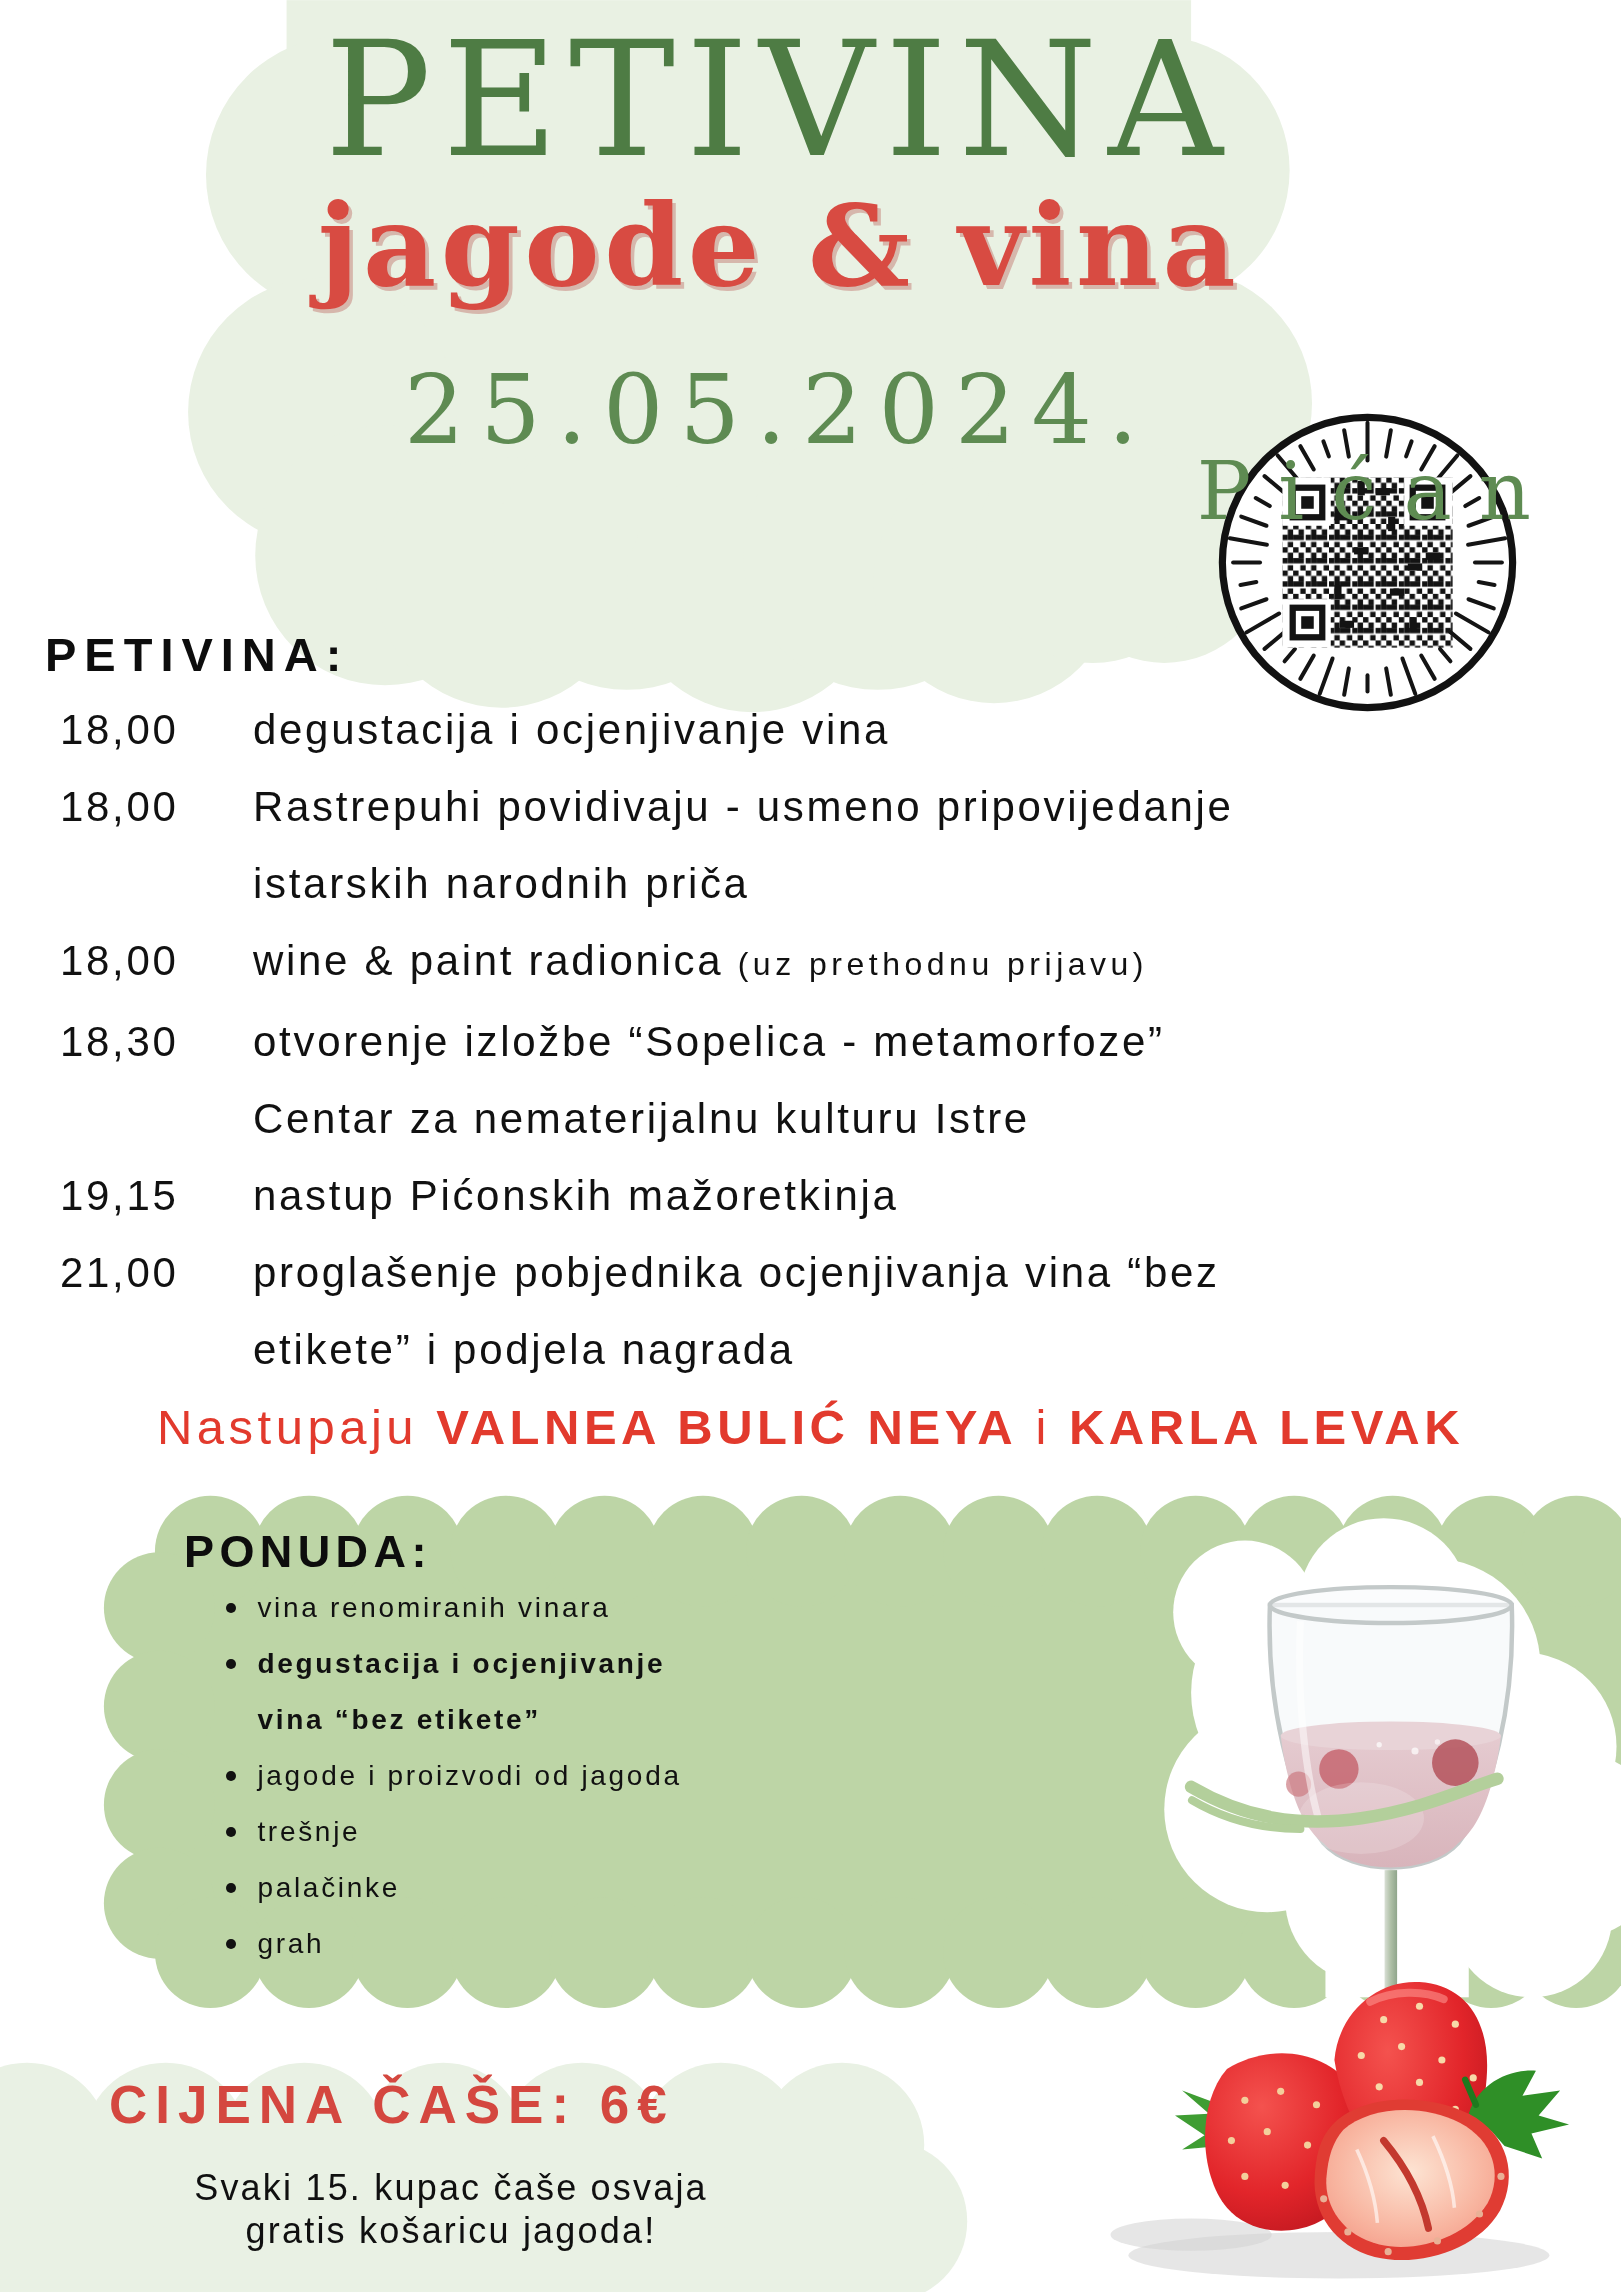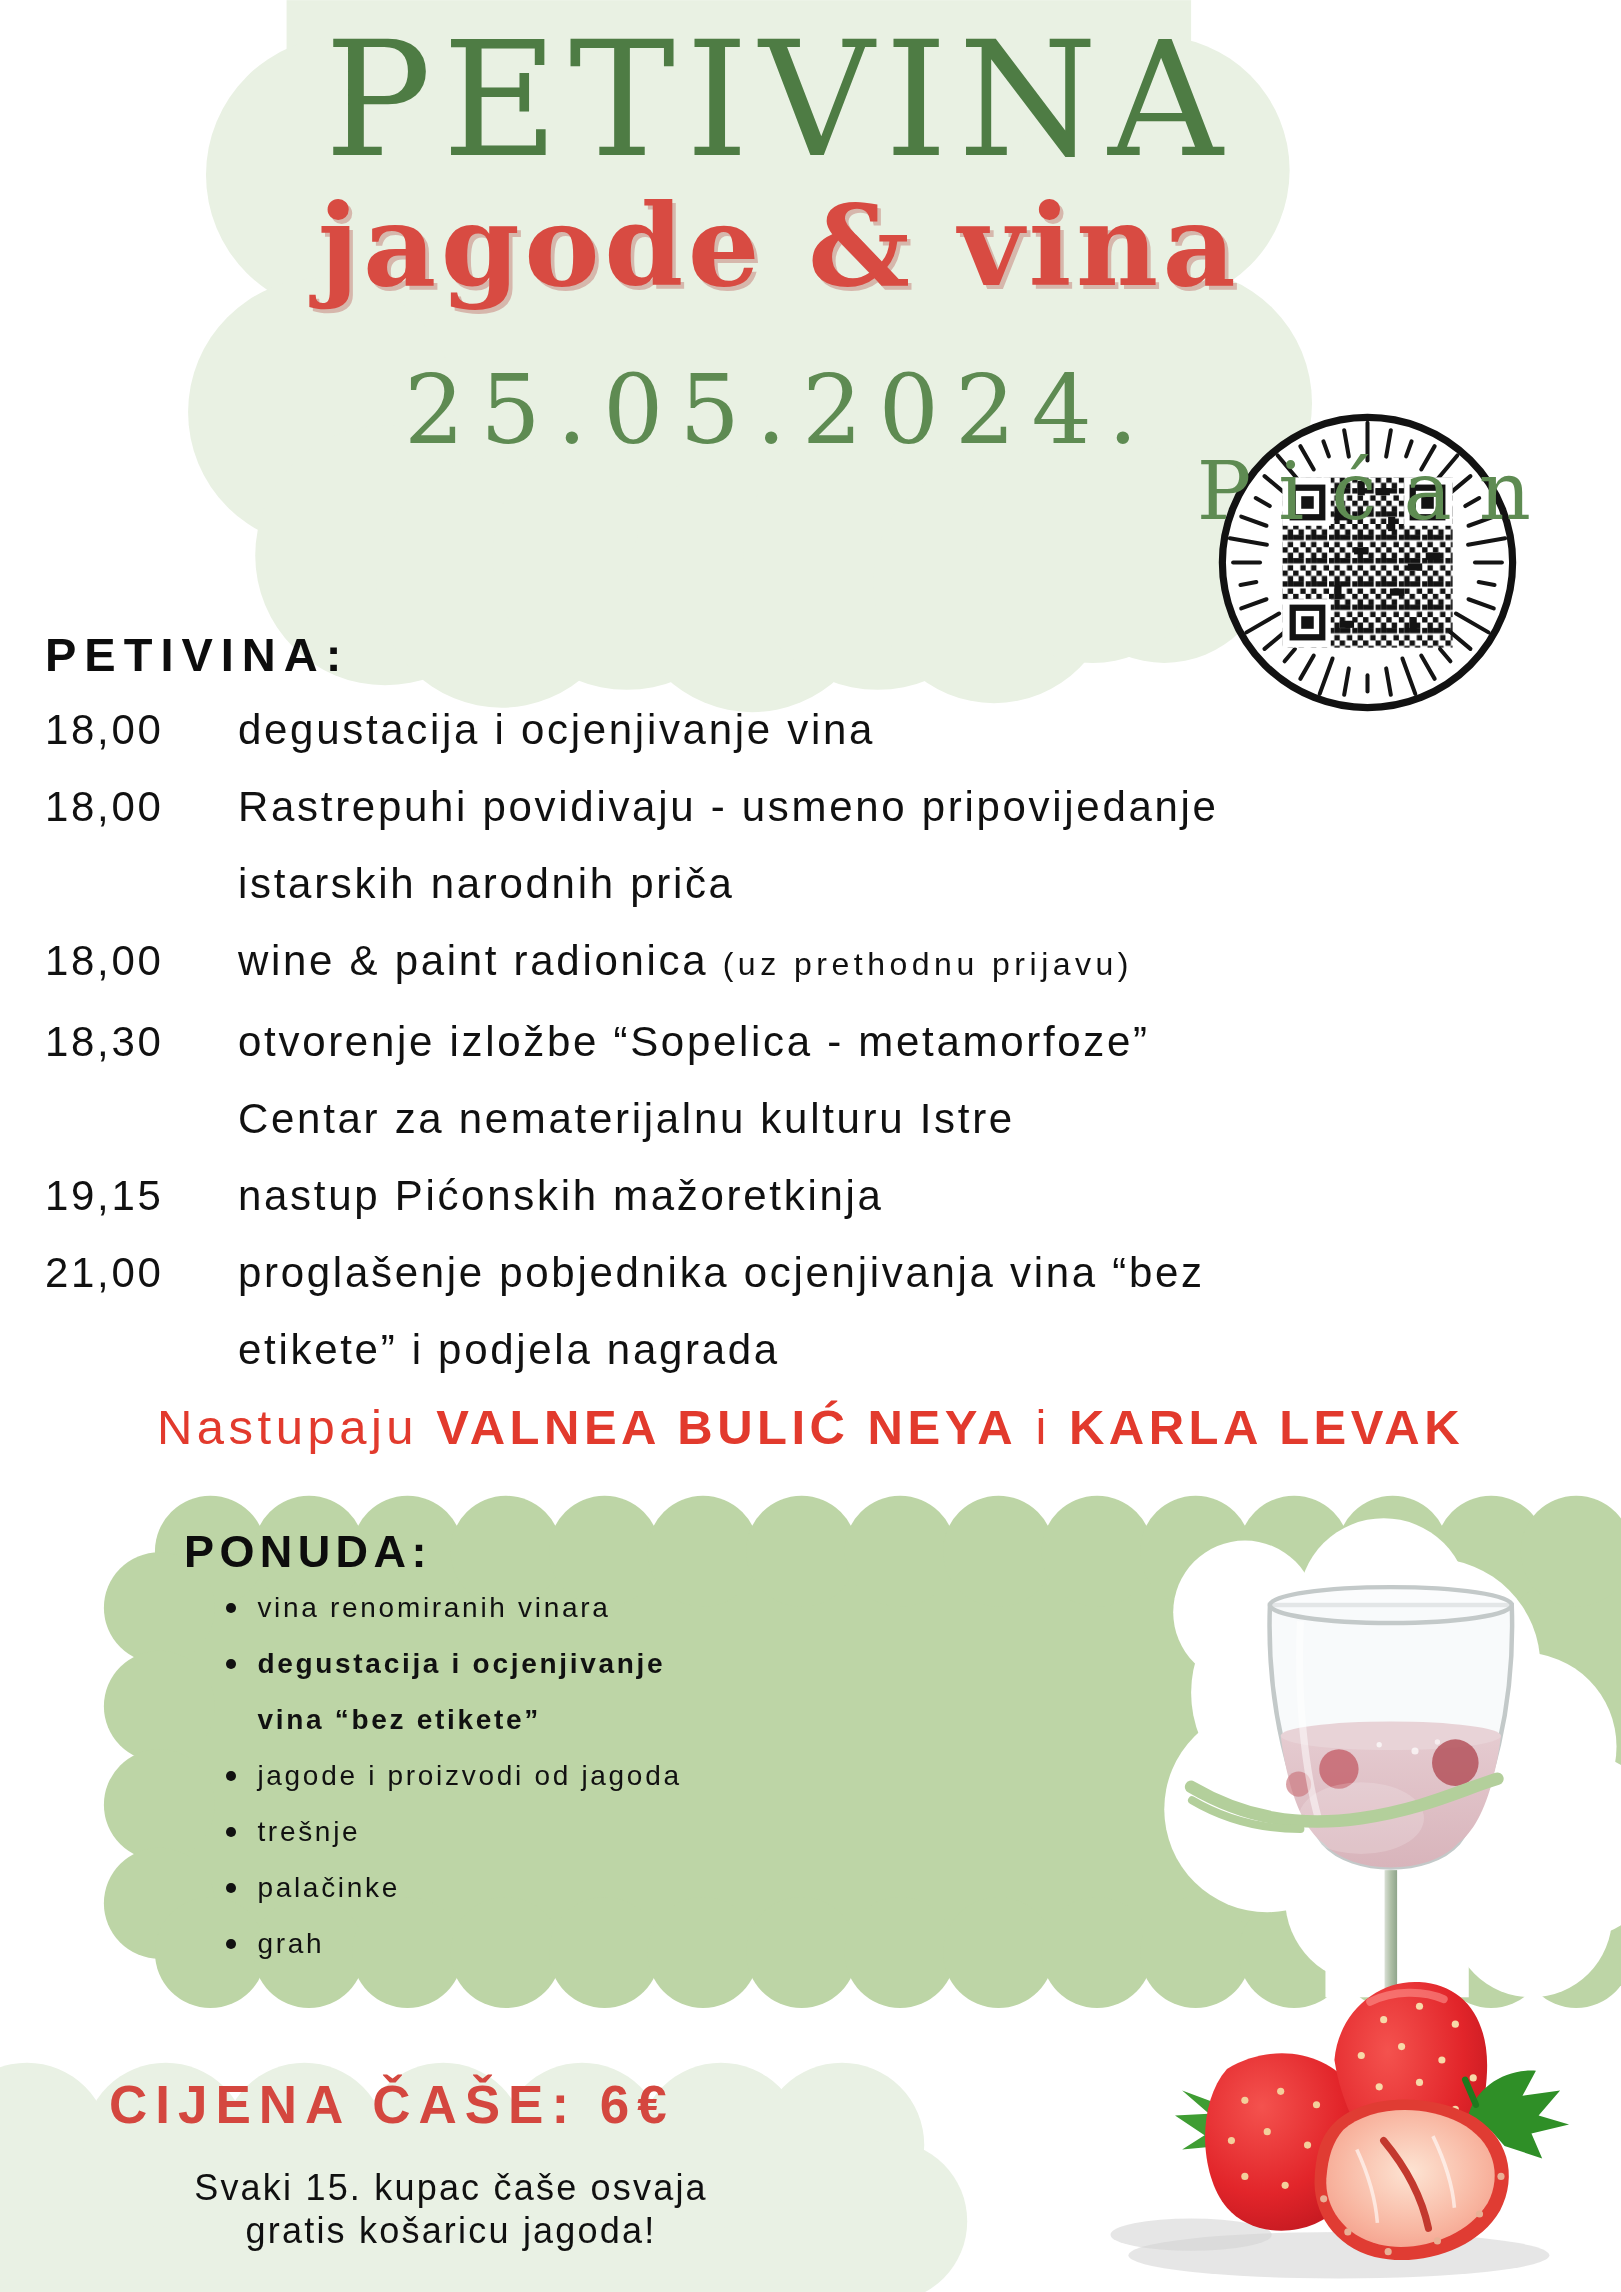--- a/index.html
+++ b/index.html
@@ -35,21 +35,21 @@
 
   
   .qr{left:1217px;top:412px;width:301px;height:301px;z-index:2;}
   .qr svg{display:block;width:301px;height:301px;}
 
   
   .program-heading{
     left:45px;top:627px;font-size:47px;font-weight:bold;
     letter-spacing:8px;color:#0d0d0d;white-space:nowrap;
   }
-  .program{left:45px;top:691px;width:1522px;font-size:42px;letter-spacing:2.7px;line-height:77px;}
+  .program{left:60px;top:691px;width:1522px;font-size:42px;letter-spacing:2.7px;line-height:77px;}
   .prow{display:flex;align-items:flex-start;}
   .ptime{flex:none;width:193px;}
   .ptext{width:1312px;}
   .pnote{font-size:32px;letter-spacing:4.5px;}
 
   
   .performers{
     left:0;top:1399px;width:1621px;text-align:center;color:#e23a2d;
     font-size:49px;letter-spacing:4.5px;white-space:nowrap;
   }

